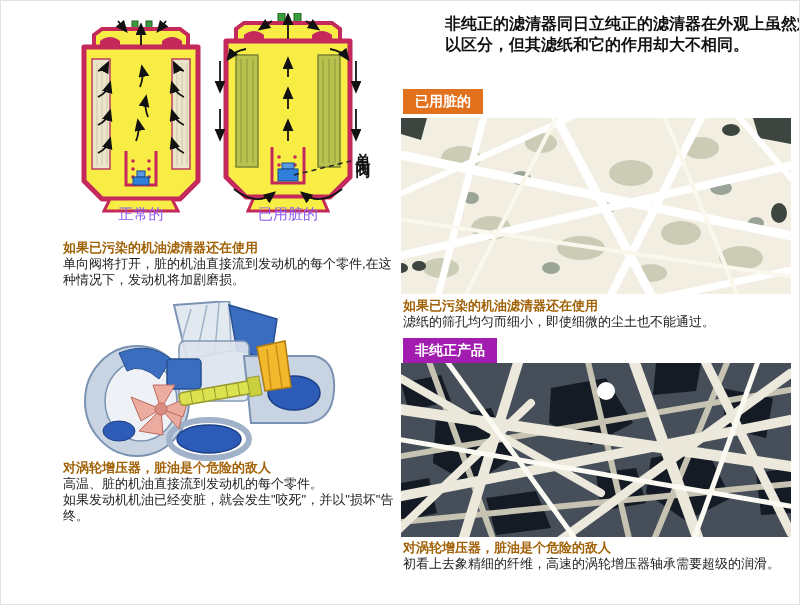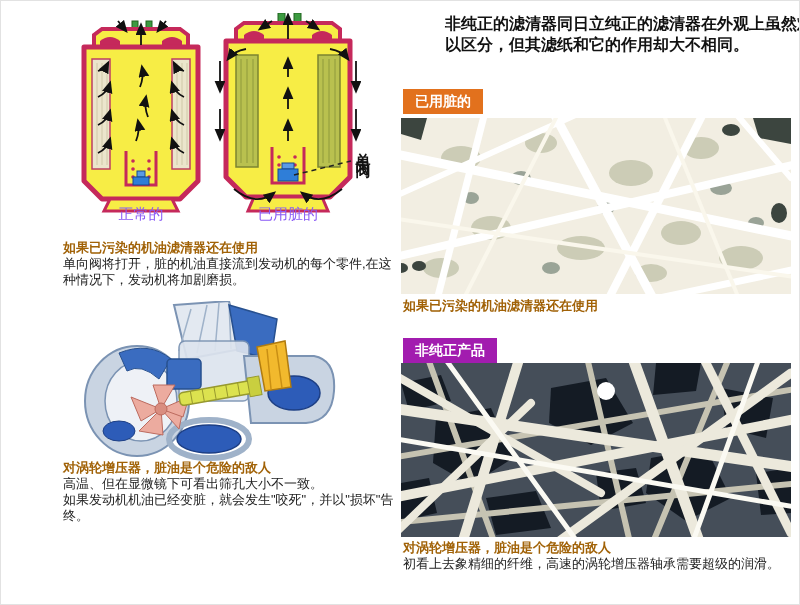--- a/index.html
+++ b/index.html
@@ -144,21 +144,21 @@
     </g>
     <g transform="rotate(-10 135 92)">
       <rect x="100" y="86" width="74" height="13" rx="4" fill="#dce24f" stroke="#97992e" stroke-width="1.5"></rect>
       <path d="M112,86 v13 M124,86 v13 M136,86 v13 M148,86 v13 M160,86 v13" stroke="#97992e" stroke-width="1" fill="none"></path>
       <rect x="170" y="83" width="12" height="19" fill="#c9cf3f" stroke="#97992e" stroke-width="1"></rect>
     </g>
   </svg>
 
   <div class="abs" style="left:62px;top:459px;width:332px;">
     <div class="sec-title">对涡轮增压器，脏油是个危险的敌人</div>
-    <div class="sec-body">高温、但在显微镜下可看出筛孔大小不一致。</div>
+    <div class="sec-body">高温、脏的机油直接流到发动机的每个零件。</div>
     <div class="sec-body">如果发动机机油已经变脏，就会发生"咬死"，并以"损坏"告终。</div>
   </div>
 
   <div class="abs heading" style="left:402px;top:12px;width:382px;margin-left:42px;">非纯正的滤清器同日立纯正的滤清器在外观上虽然难以区分，但其滤纸和它的作用却大不相同。</div>
 
   <div class="abs" style="left:402px;top:88px;">
     <span class="badge badge-orange">已用脏的</span>
   </div>
 
   <svg class="abs" style="left:400px;top:117px;" width="390" height="176" viewBox="0 0 390 176">
@@ -203,20 +203,21 @@
     </g>
     <g stroke="#faf7ec" stroke-linecap="round" fill="none" stroke-width="4">
       <path d="M-10,100 L400,160"></path>
         <path d="M60,186 L160,-10"></path>
         <path d="M260,-10 L340,186"></path>
     </g>
   </svg>
 
   <div class="abs" style="left:402px;top:297px;width:382px;">
     <div class="sec-title">如果已污染的机油滤清器还在使用</div>
+    <div class="sec-body">滤纸的筛孔均匀而细小，即使细微的尘土也不能通过。</div>
   </div>
 
   <div class="abs" style="left:402px;top:337px;">
     <span class="badge badge-dark">非纯正产品</span>
   </div>
 
   <svg class="abs" style="left:400px;top:362px;" width="390" height="174" viewBox="0 0 390 174">
     <rect width="390" height="174" fill="#454e59"></rect>
     <g fill="#141b24">
       <polygon points="35,55 90,45 112,95 70,122 32,100"></polygon>

